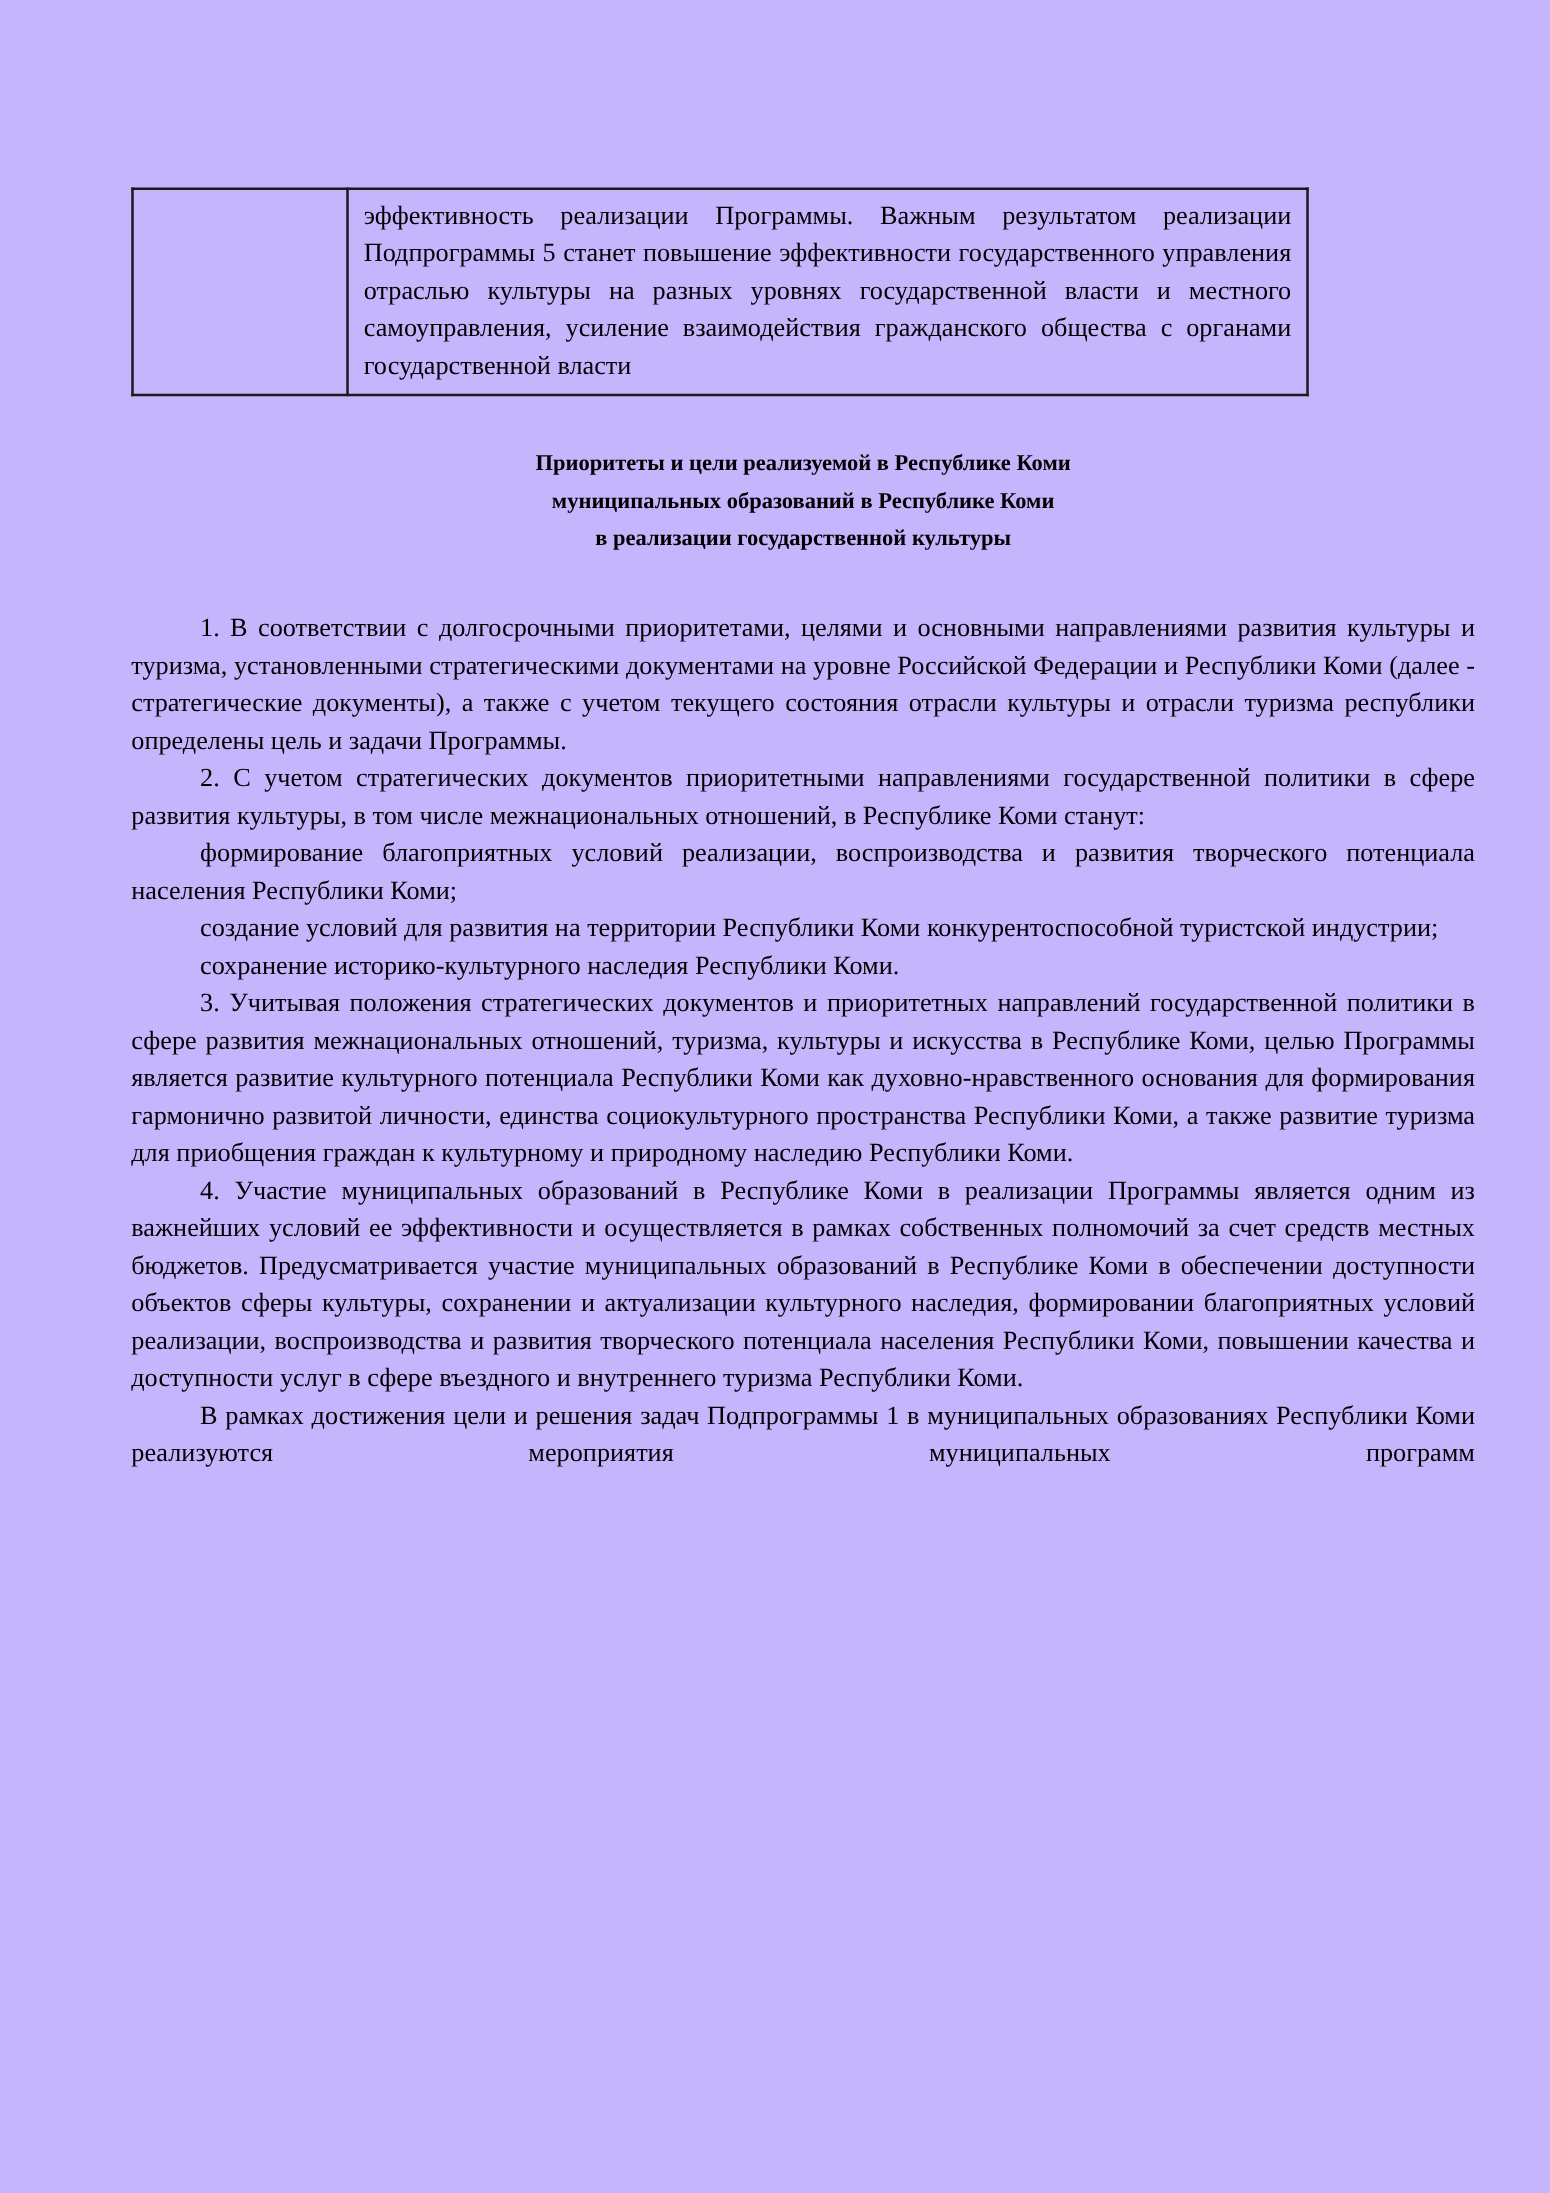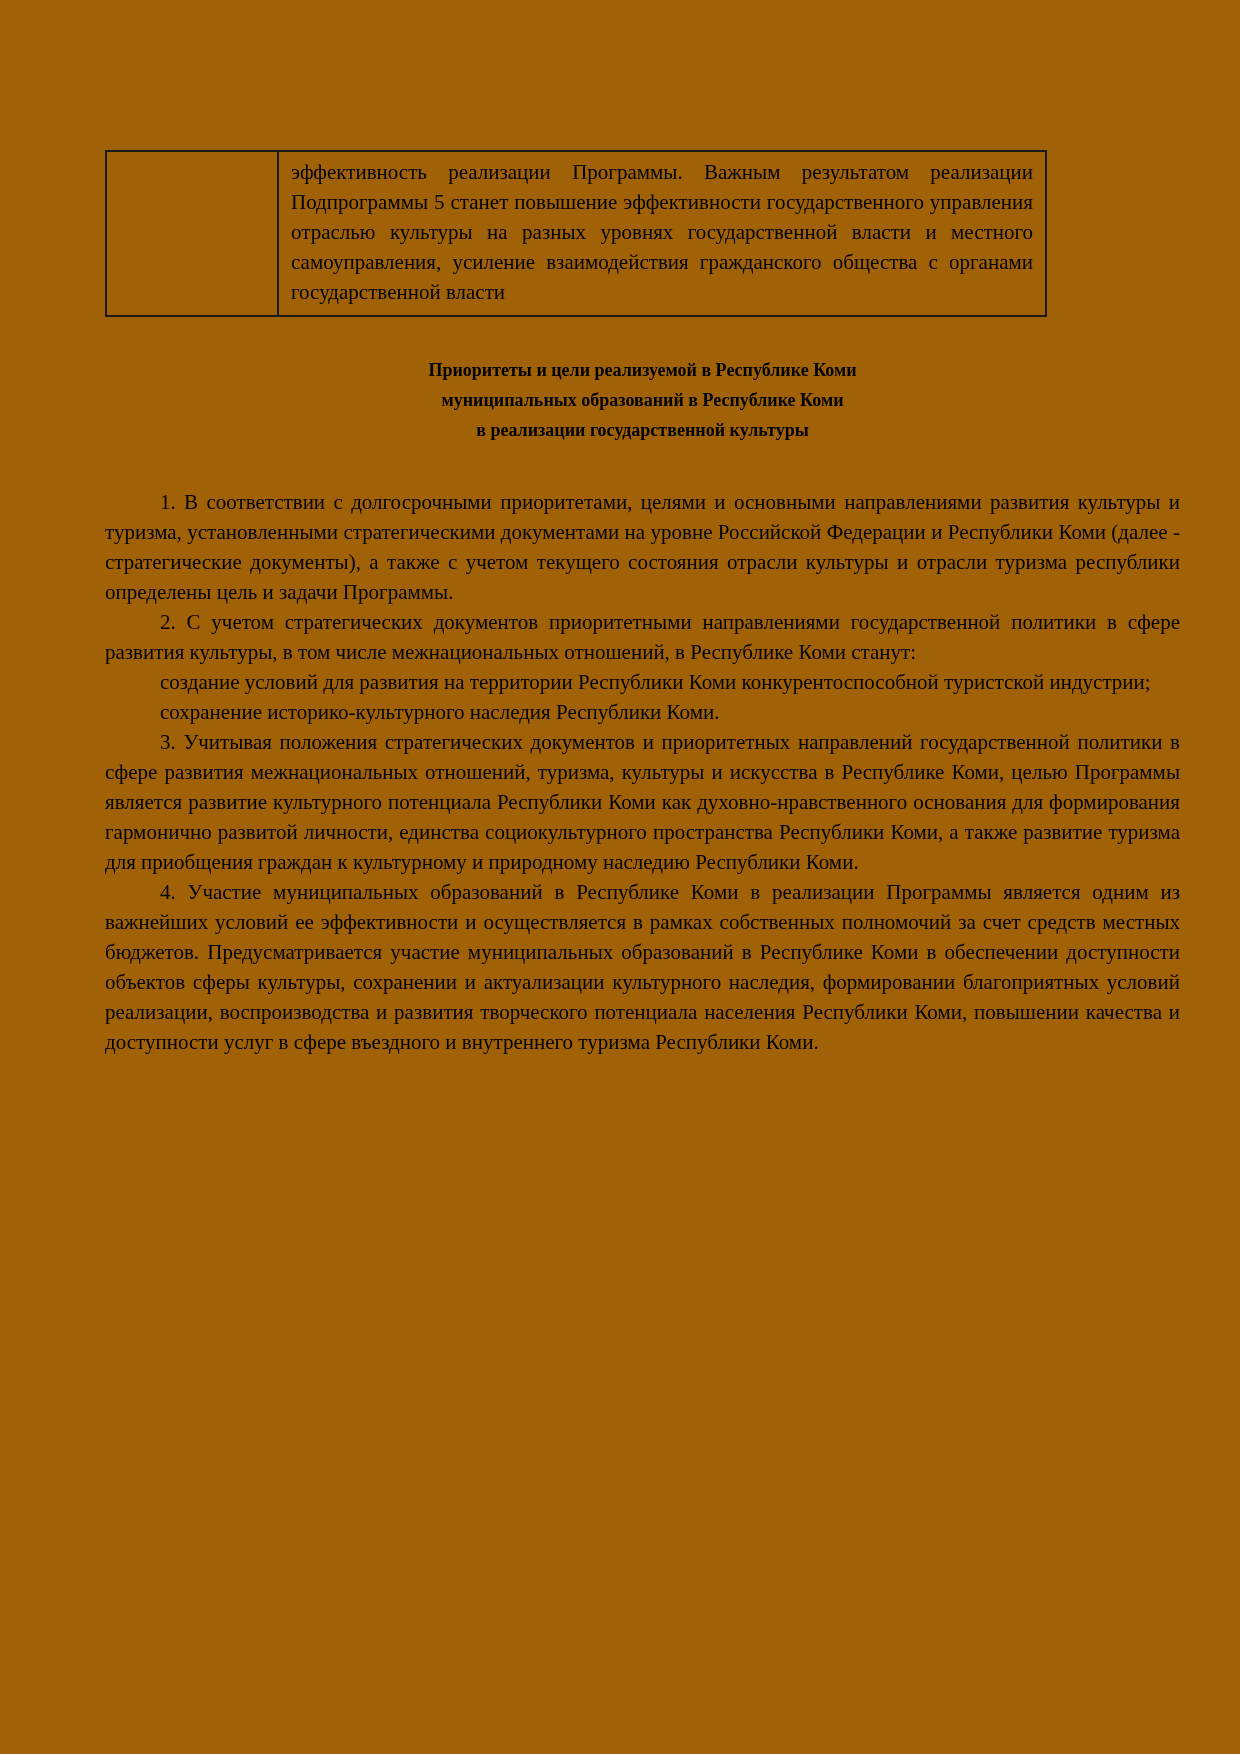--- a/index.html
+++ b/index.html
@@ -2,21 +2,21 @@
 <html><head>
 <meta charset="utf-8">
 <style>
   * { margin: 0; padding: 0; box-sizing: border-box; }
   html, body { background: #808080; }
   .page {
     position: relative;
     width: 1240px;
     height: 1754px;
     margin: 0 auto;
-    background: #a16207;
+    background: #c4b5fd;
     color: #000000;
     font-family: "Liberation Serif", "DejaVu Serif", serif;
     font-size: 21px;
     line-height: 30px;
     padding: 150px 60px 0 105px;
     overflow: hidden;
   }
   .doc-table {
     border-collapse: collapse;
     width: 942px;
@@ -63,19 +63,21 @@
 
   <div class="heading">
     <div>Приоритеты и цели реализуемой в Республике Коми</div>
     <div>муниципальных образований в Республике Коми</div>
     <div>в реализации государственной культуры</div>
   </div>
 
   <div class="body-text">
     <p>1. В соответствии с долгосрочными приоритетами, целями и основными направлениями развития культуры и туризма, установленными стратегическими документами на уровне Российской Федерации и Республики Коми (далее - стратегические документы), а также с учетом текущего состояния отрасли культуры и отрасли туризма республики определены цель и задачи Программы.</p>
     <p>2. С учетом стратегических документов приоритетными направлениями государственной политики в сфере развития культуры, в том числе межнациональных отношений, в Республике Коми станут:</p>
+    <p>формирование благоприятных условий реализации, воспроизводства и развития творческого потенциала населения Республики Коми;</p>
     <p>создание условий для развития на территории Республики Коми конкурентоспособной туристской индустрии;</p>
     <p>сохранение историко-культурного наследия Республики Коми.</p>
     <p>3. Учитывая положения стратегических документов и приоритетных направлений государственной политики в сфере развития межнациональных отношений, туризма, культуры и искусства в Республике Коми, целью Программы является развитие культурного потенциала Республики Коми как духовно-нравственного основания для формирования гармонично развитой личности, единства социокультурного пространства Республики Коми, а также развитие туризма для приобщения граждан к культурному и природному наследию Республики Коми.</p>
     <p>4. Участие муниципальных образований в Республике Коми в реализации Программы является одним из важнейших условий ее эффективности и осуществляется в рамках собственных полномочий за счет средств местных бюджетов. Предусматривается участие муниципальных образований в Республике Коми в обеспечении доступности объектов сферы культуры, сохранении и актуализации культурного наследия, формировании благоприятных условий реализации, воспроизводства и развития творческого потенциала населения Республики Коми, повышении качества и доступности услуг в сфере въездного и внутреннего туризма Республики Коми.</p>
+    <p class="force-last">В рамках достижения цели и решения задач Подпрограммы 1 в муниципальных образованиях Республики Коми реализуются мероприятия муниципальных программ</p>
   </div>
 
 </div>
 
 </body></html>

